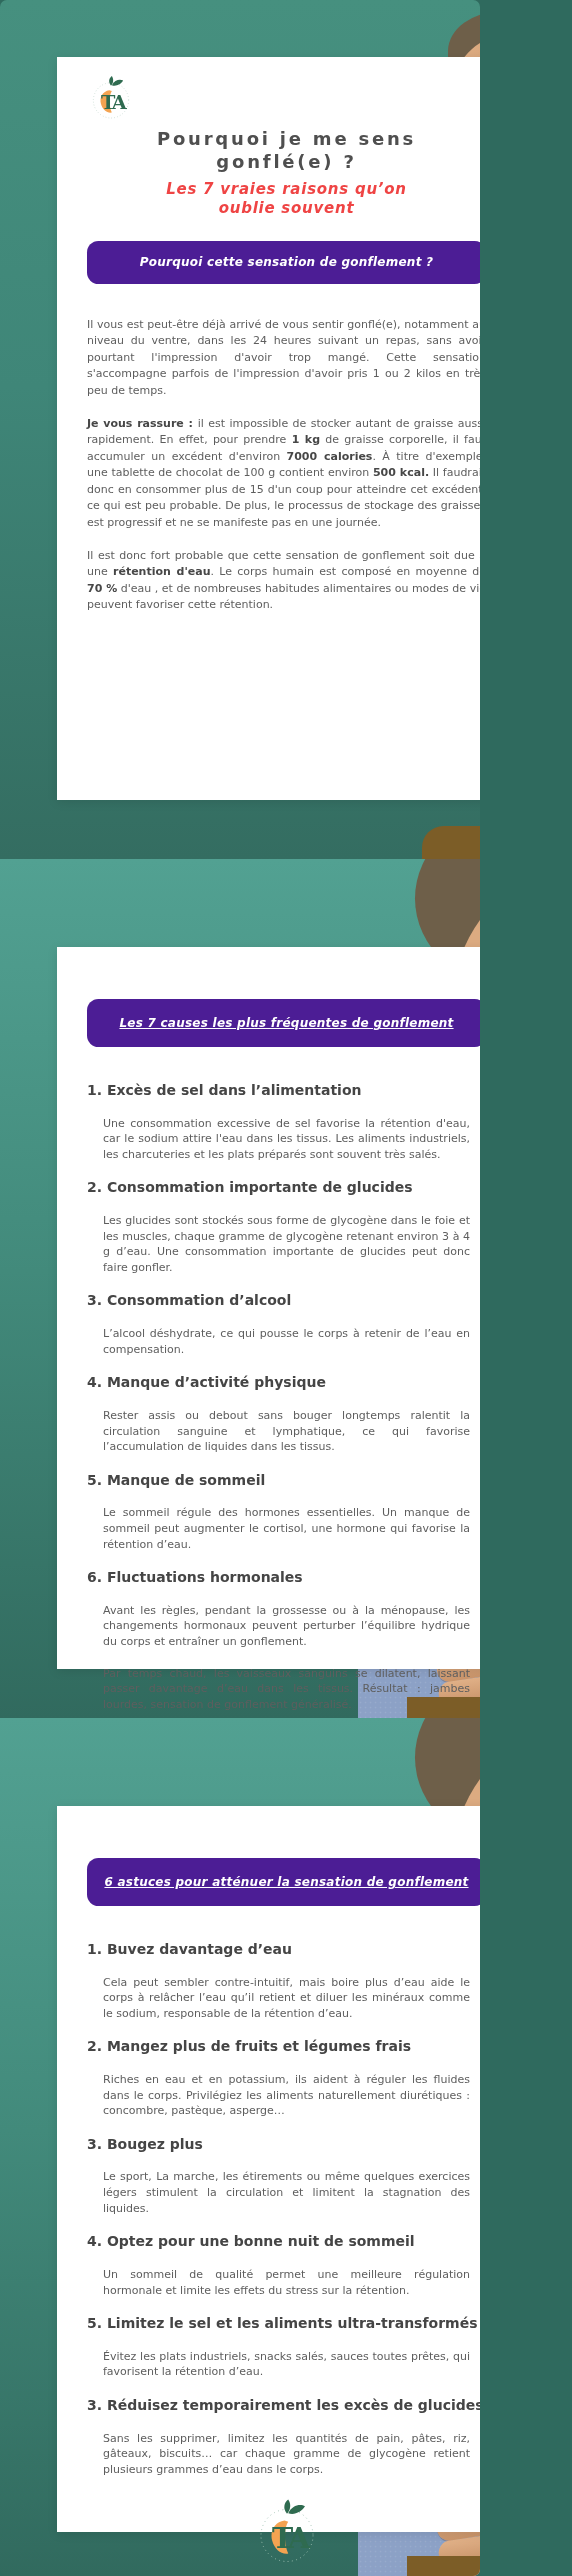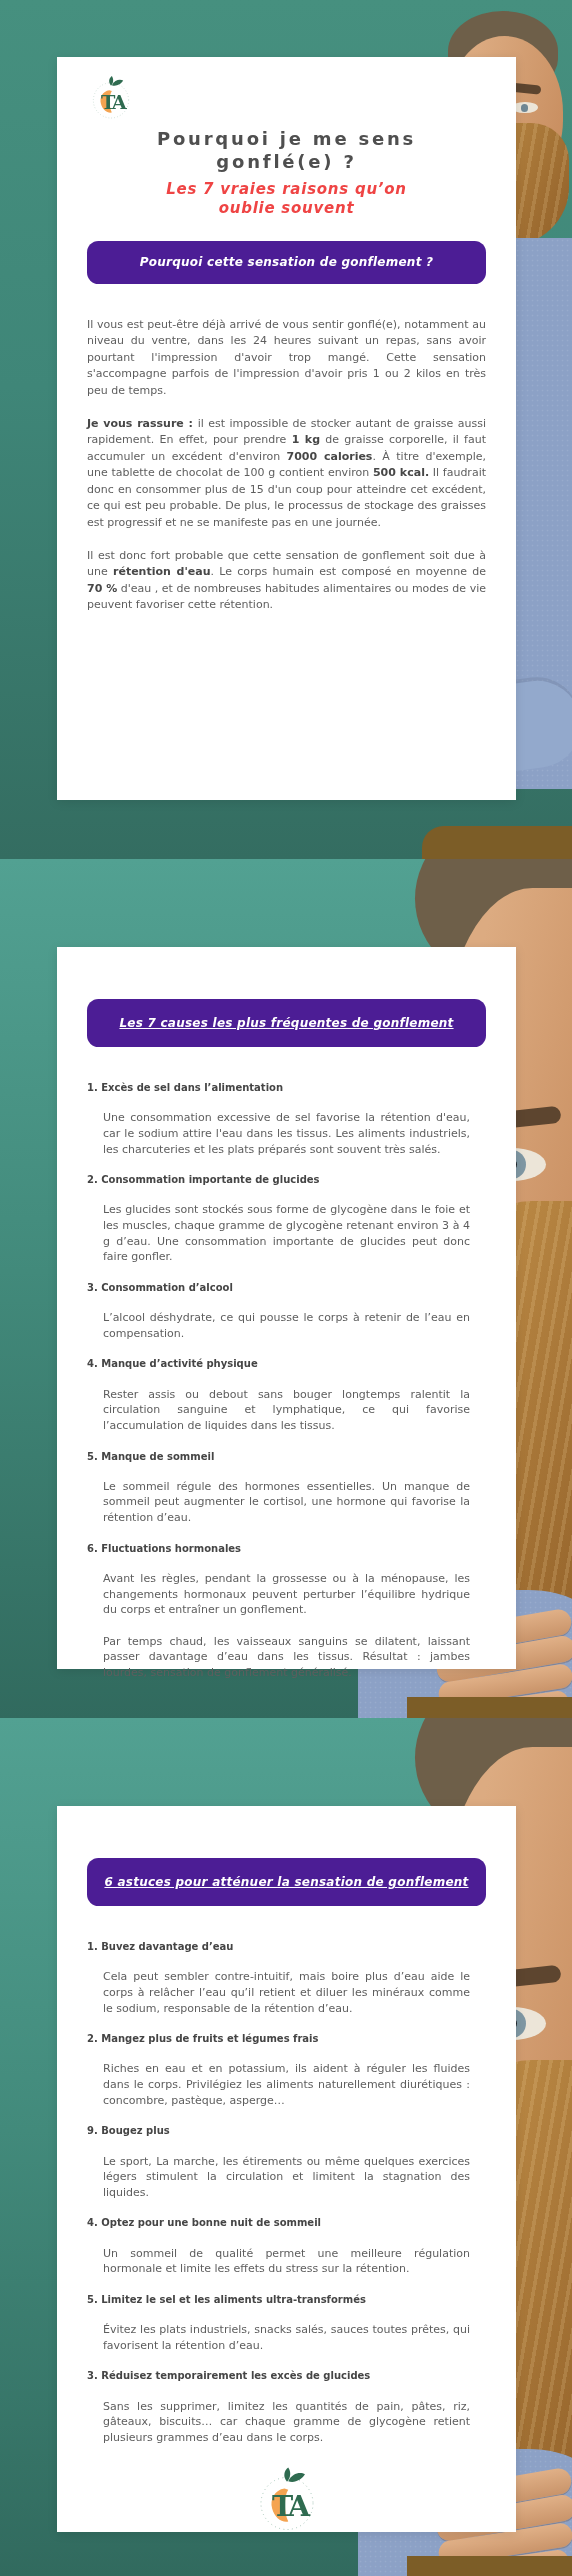--- a/index.html
+++ b/index.html
@@ -1,16 +1,16 @@
 <!DOCTYPE html>
 <html style="font-size:11.4px"><head>
 <meta charset="utf-8">
 <style>
   html,body{margin:0;padding:0;background:#2f6a5e;}
-  .page{width:572px;height:2576px;position:relative;font-family:"DejaVu Sans",sans-serif;overflow:hidden;}
+  .page{width:480px;height:2576px;position:relative;font-family:"DejaVu Sans",sans-serif;overflow:hidden;border-radius:7px;}
   .panel{position:relative;width:572px;height:859px;overflow:hidden;}
   .panel-1{background:linear-gradient(180deg,#46907f 0%,#3f8678 45%,#346d61 100%);}
   .panel-2,.panel-3{background:linear-gradient(180deg,#52a192 0%,#428a7b 48%,#316a5e 100%);}
 
   
   .photo{position:absolute;inset:0;z-index:0;}
   .photo div{position:absolute;}
   .skin{background:linear-gradient(105deg,#dcab81 20%,#c98f61 90%);}
   .hair{background:#6e5f49;}
   .beard{background:
@@ -73,21 +73,21 @@
   .badge{background:#4c1d95;color:#ffffff;font-weight:bold;font-style:italic;
          font-size:12px;text-align:center;padding:17px 7.2px;border-radius:11.4px;
          letter-spacing:.02em;}
   .card-1 .badge{margin-top:23px;margin-bottom:33px;padding:14.3px 7.2px;}
   .card-2 .badge,.card-3 .badge{margin-bottom:34px;text-decoration:underline;}
 
   .para{color:#5e5e5e;font-size:11px;line-height:1.5;text-align:justify;margin:0 0 16.5px;}
   .para .b,.b{font-weight:bold;color:#474747;}
 
   .section{margin-bottom:15.7px;}
-  .sec-h{margin:0 0 2.9px;color:#454545;font-size:10px;line-height:1.33;font-weight:bold;}
+  .sec-h{margin:0 0 2.9px;color:#454545;font-size:14px;line-height:1.33;font-weight:bold;}
   .sec-p{margin:16px;color:#5e5e5e;font-size:11px;line-height:1.42;text-align:justify;}
 </style>
 </head>
 <body>
 
 <div class="page">
 
   <section class="panel panel-1">
     <div class="photo">
       <div class="hair ph-w-hair"></div>
@@ -202,21 +202,21 @@
 
       <div class="section">
         <h3 class="sec-h">1. Buvez davantage d’eau</h3>
         <p class="sec-p">Cela peut sembler contre-intuitif, mais boire plus d’eau aide le corps à relâcher l’eau qu’il retient et diluer les minéraux comme le sodium, responsable de la rétention d’eau.</p>
       </div>
       <div class="section">
         <h3 class="sec-h">2. Mangez plus de fruits et légumes frais</h3>
         <p class="sec-p">Riches en eau et en potassium, ils aident à réguler les fluides dans le corps. Privilégiez les aliments naturellement diurétiques : concombre, pastèque, asperge…</p>
       </div>
       <div class="section">
-        <h3 class="sec-h">9. Bougez plus</h3>
+        <h3 class="sec-h">3. Bougez plus</h3>
         <p class="sec-p">Le sport, La marche, les étirements ou même quelques exercices légers stimulent la circulation et limitent la stagnation des liquides.</p>
       </div>
       <div class="section">
         <h3 class="sec-h">4. Optez pour une bonne nuit de sommeil</h3>
         <p class="sec-p">Un sommeil de qualité permet une meilleure régulation hormonale et limite les effets du stress sur la rétention.</p>
       </div>
       <div class="section">
         <h3 class="sec-h">5. Limitez le sel et les aliments ultra-transformés</h3>
         <p class="sec-p">Évitez les plats industriels, snacks salés, sauces toutes prêtes, qui favorisent la rétention d’eau.</p>
       </div>

